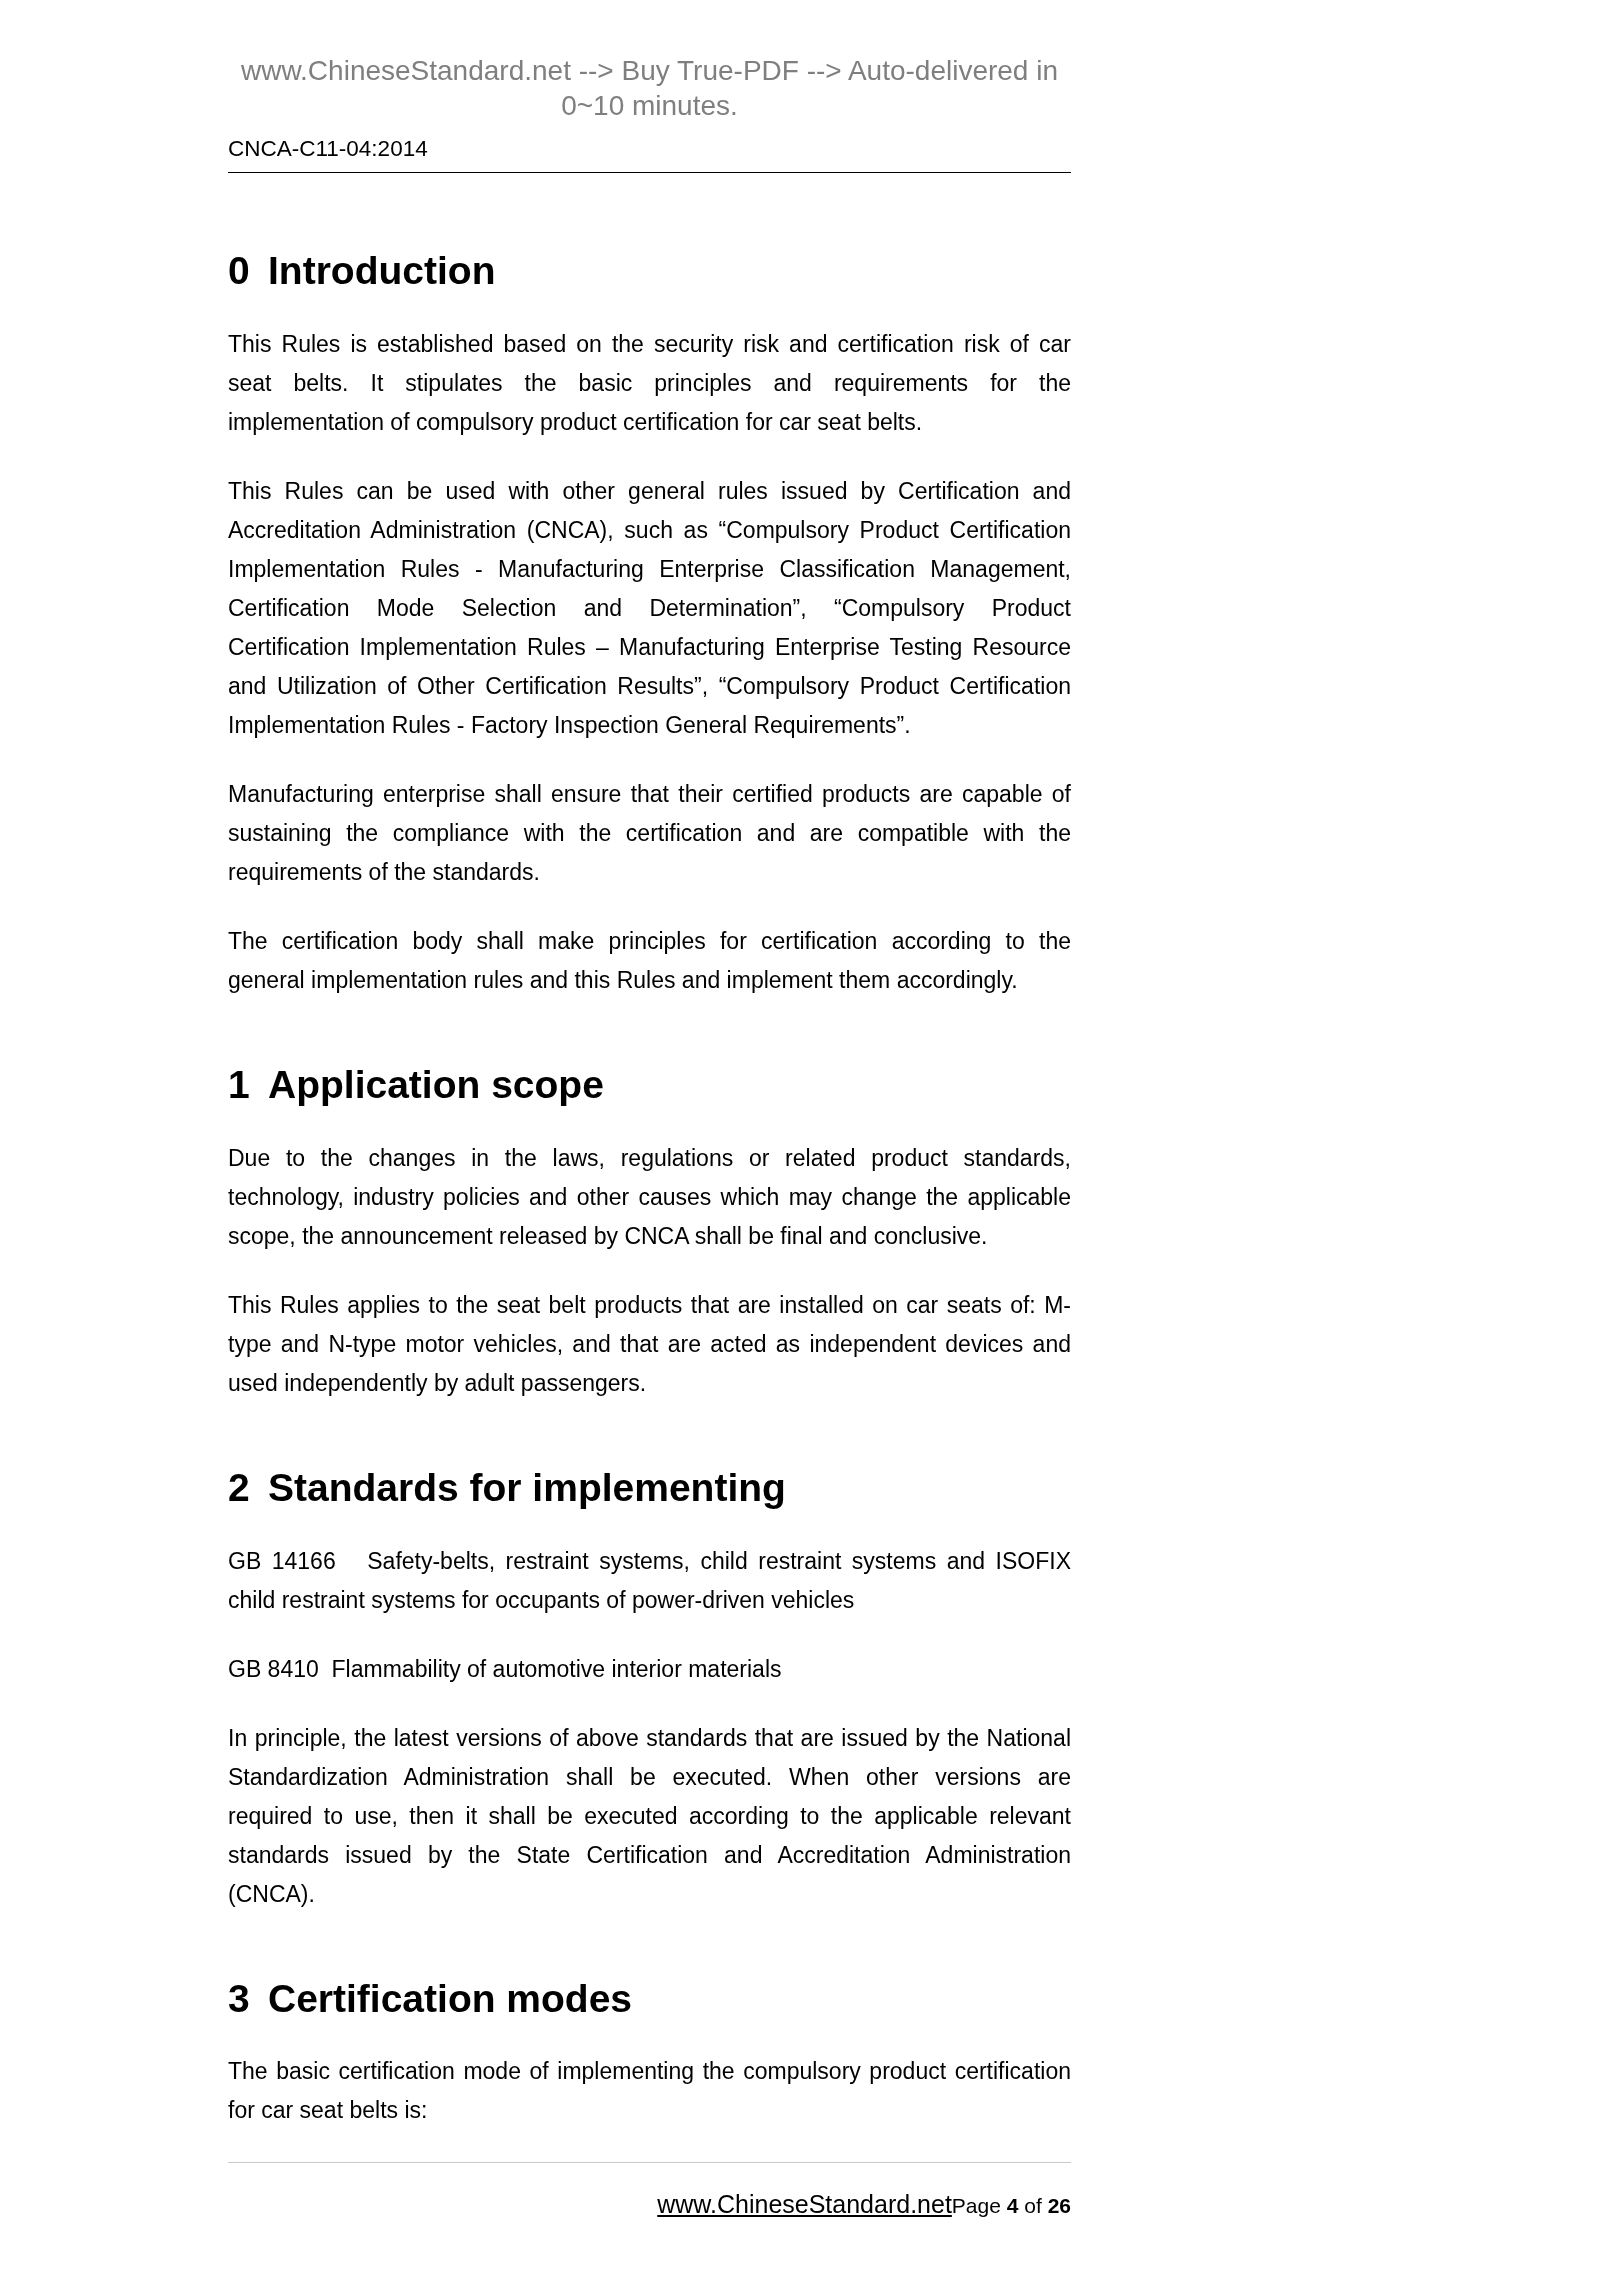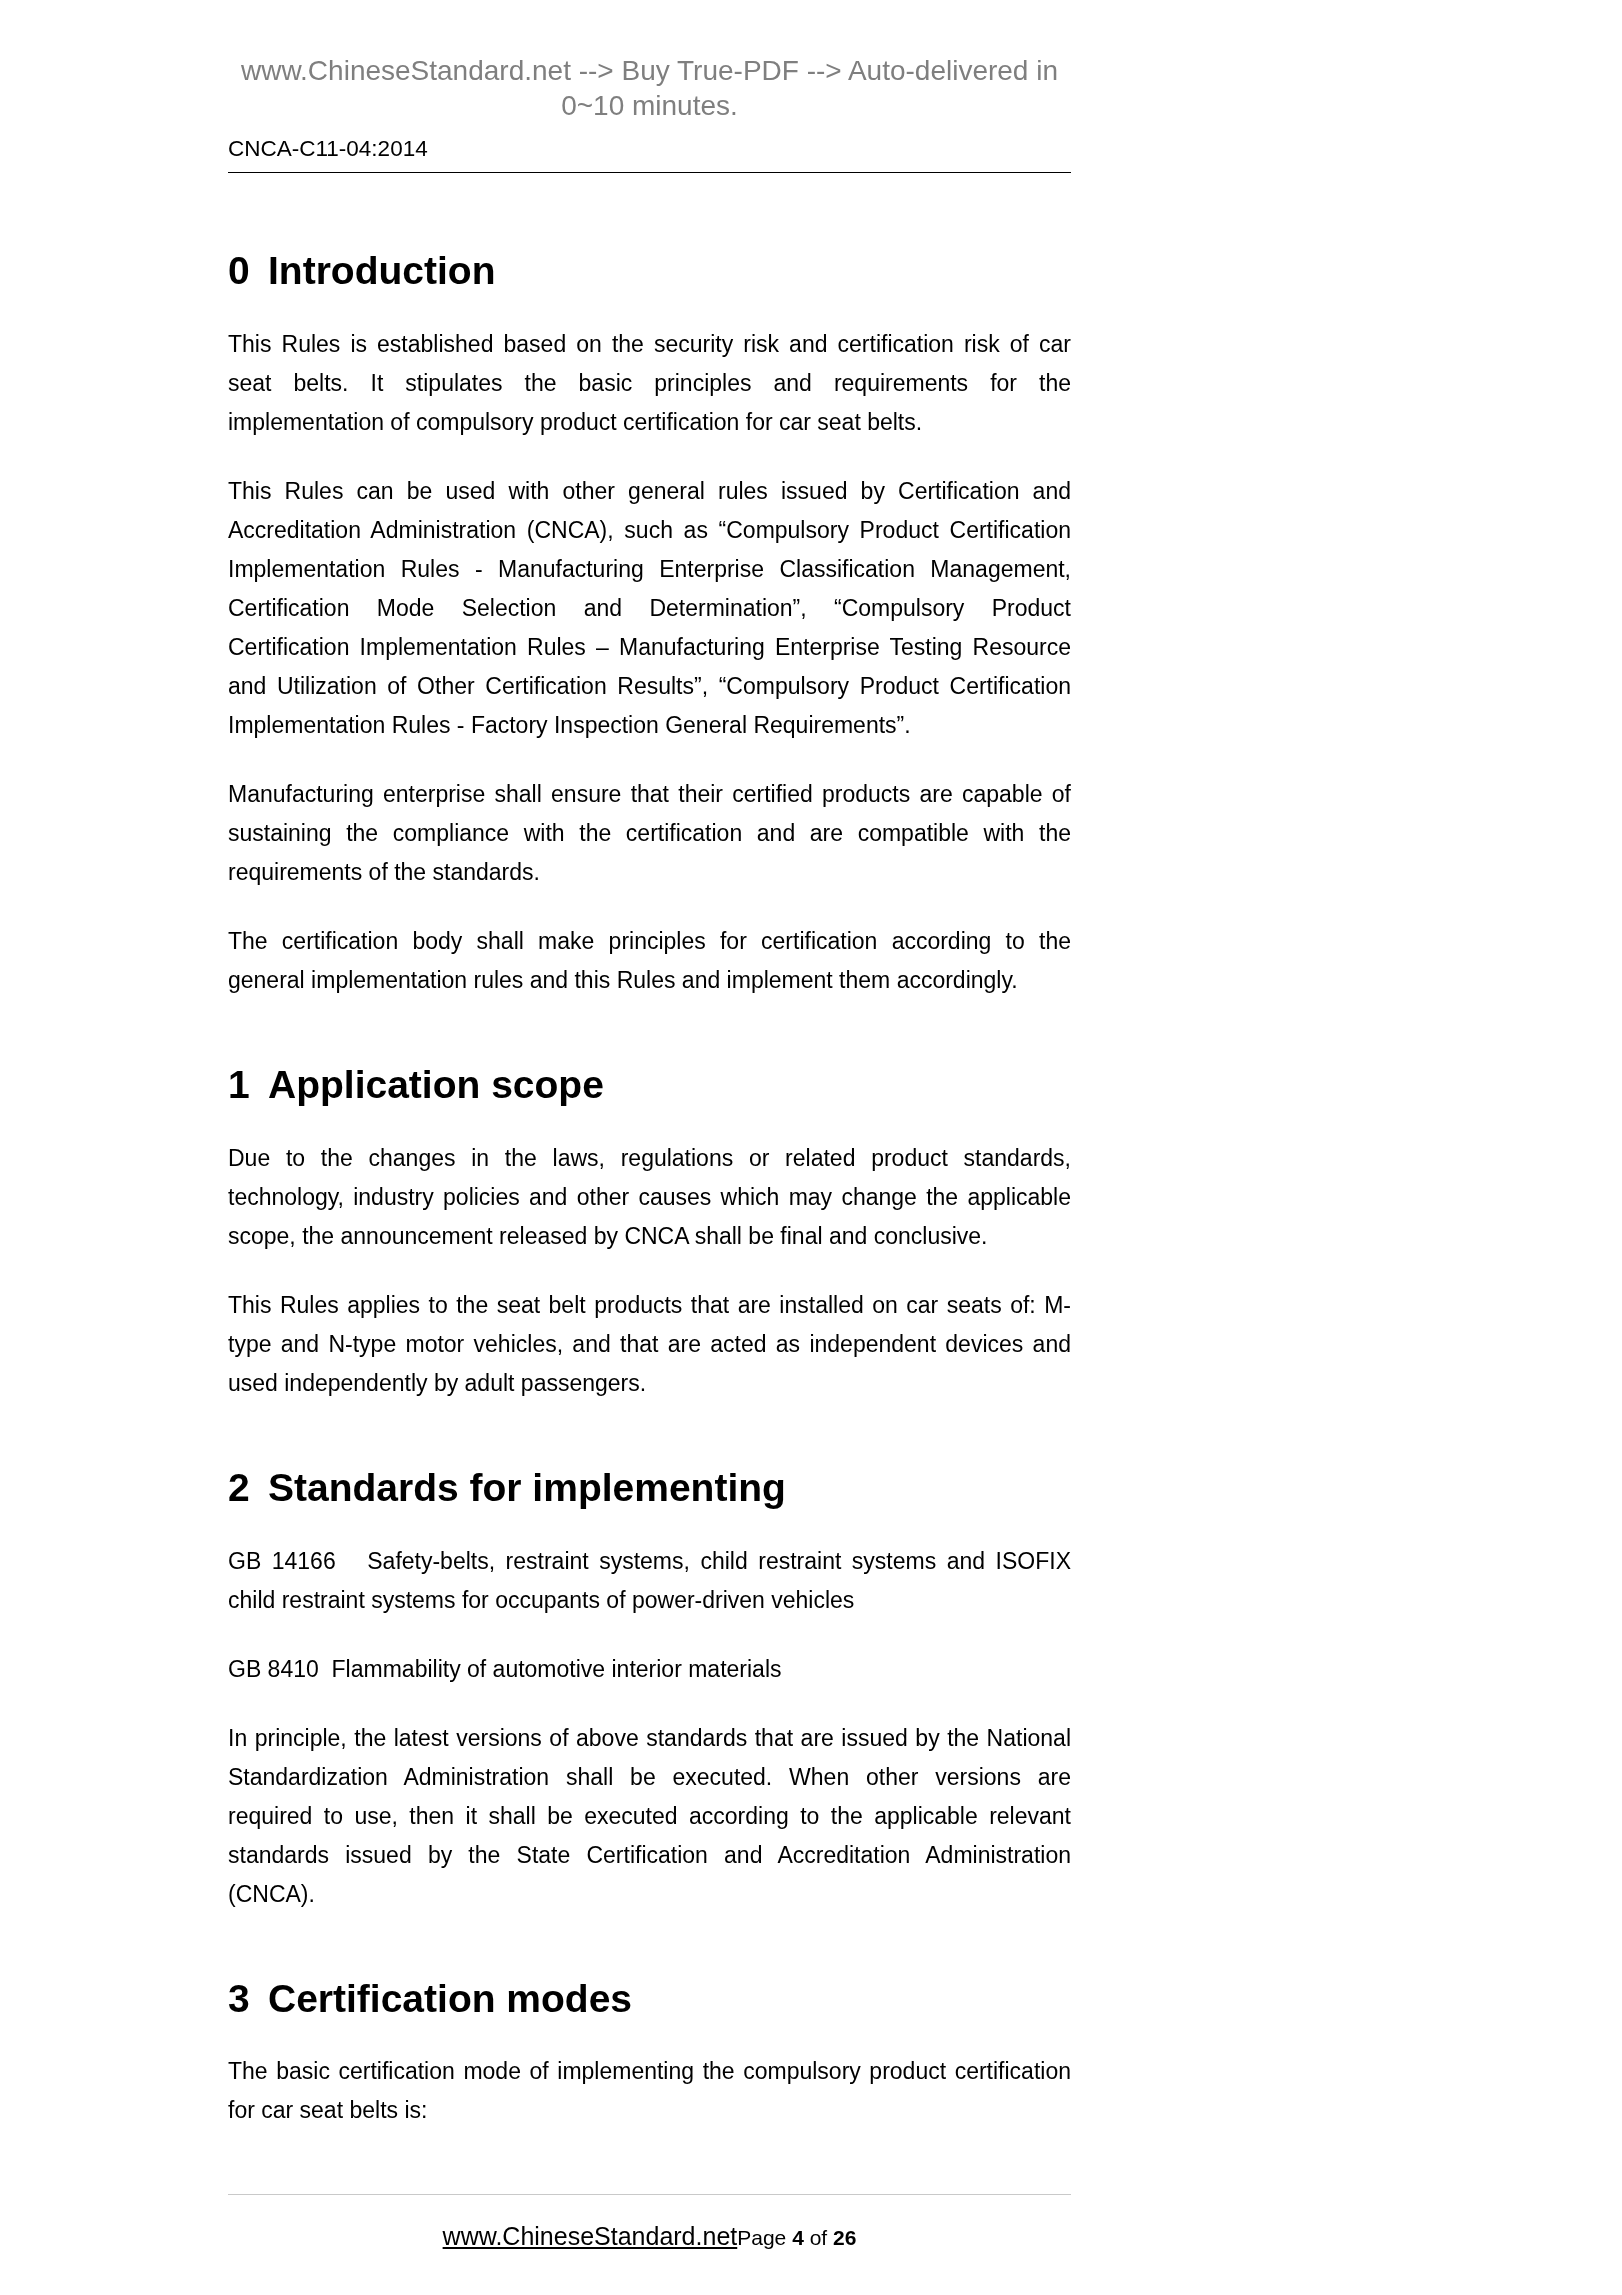--- a/index.html
+++ b/index.html
@@ -10,21 +10,21 @@
   body {
     width: 1623px;
     height: 2295px;
     font-family: "Liberation Sans", "DejaVu Sans", sans-serif;
     color: #000000;
     overflow: hidden;
   }
   .page {
     width: 1293px;
     height: 2295px;
-    padding: 53px 222px 44px 228px;
+    padding: 53px 222px 76px 228px;
     box-sizing: border-box;
     display: flex;
     flex-direction: column;
   }
 
   
   .promo {
     text-align: center;
     color: #7f7f7f;
     font-size: 28px;
@@ -71,21 +71,21 @@
     margin-top: auto;
   }
   .footer-rule {
     border: none;
     border-top: 1.7px solid #c9c9c9;
     margin: 0;
     height: 0;
   }
   .footer-row {
     display: flex;
-    justify-content: center;
+    justify-content: flex-end;
     align-items: baseline;
     margin-top: 27px;
   }
   .site-link {
     font-size: 25px;
     color: #000000;
     text-decoration: underline;
     cursor: pointer;
   }
   .page-indicator {

